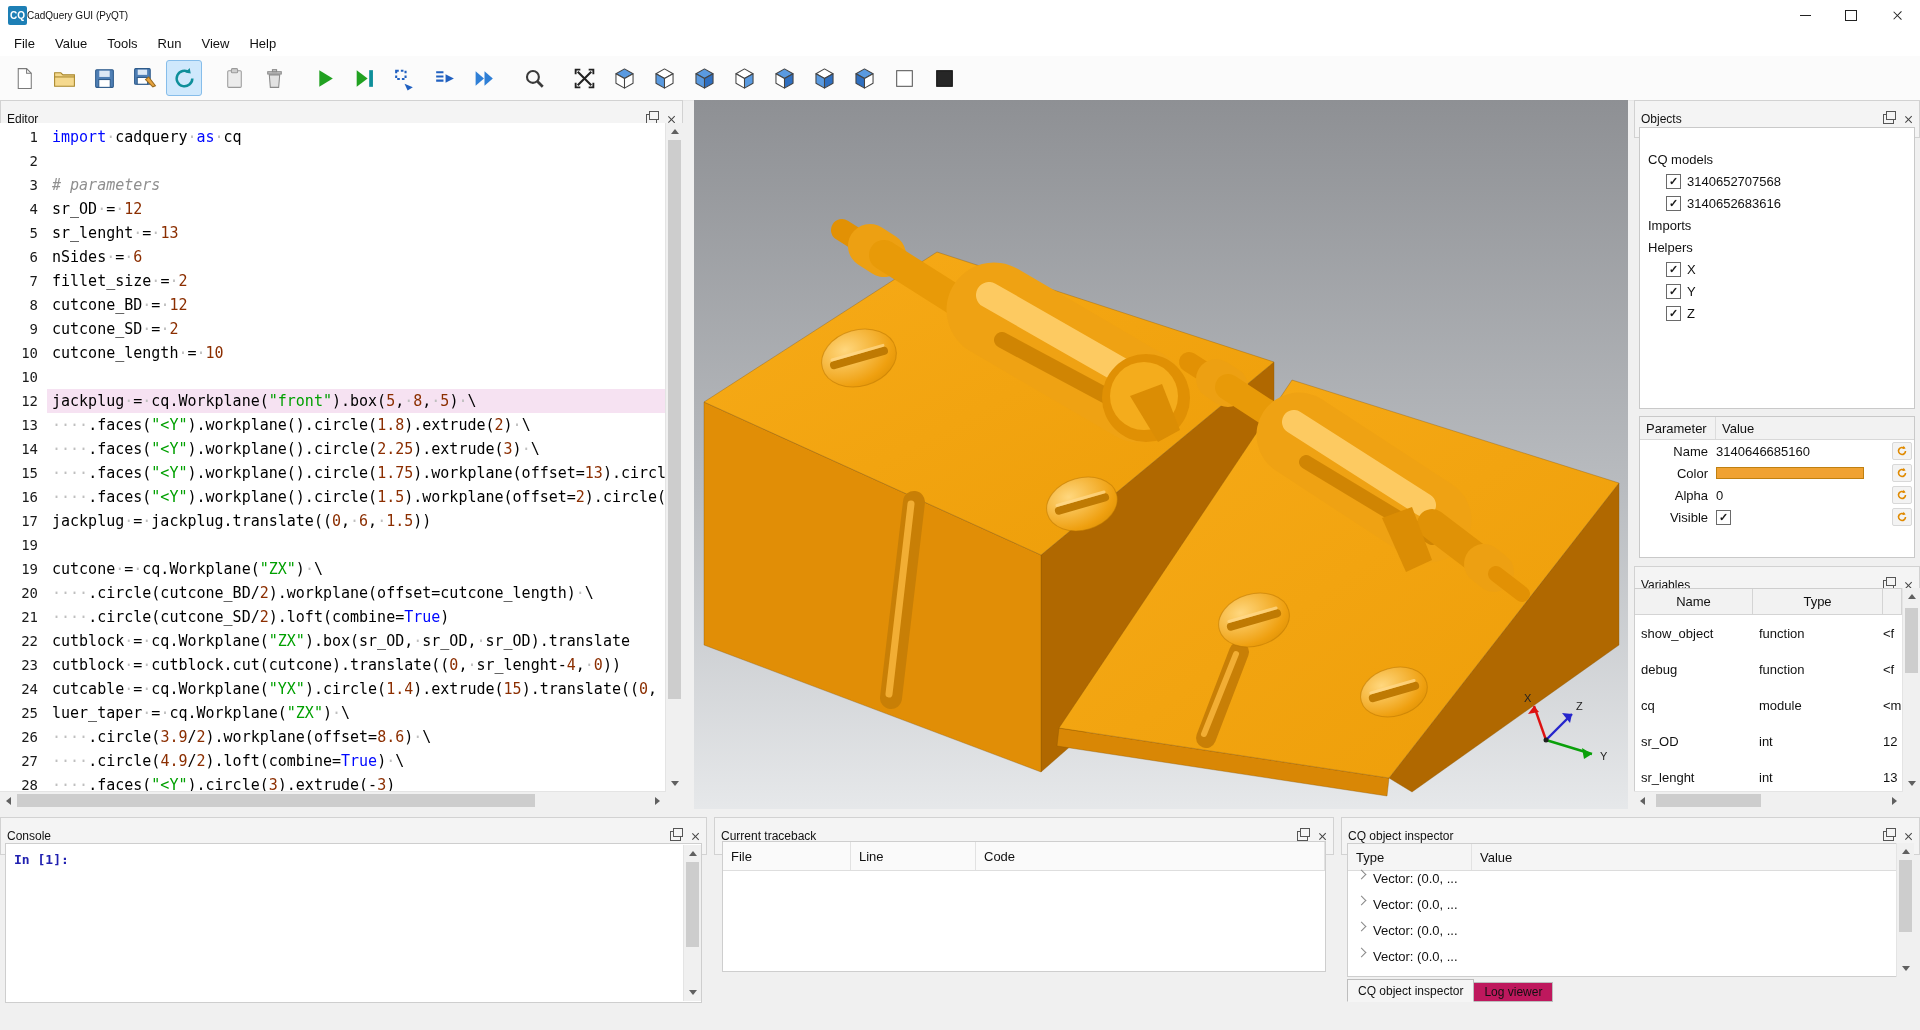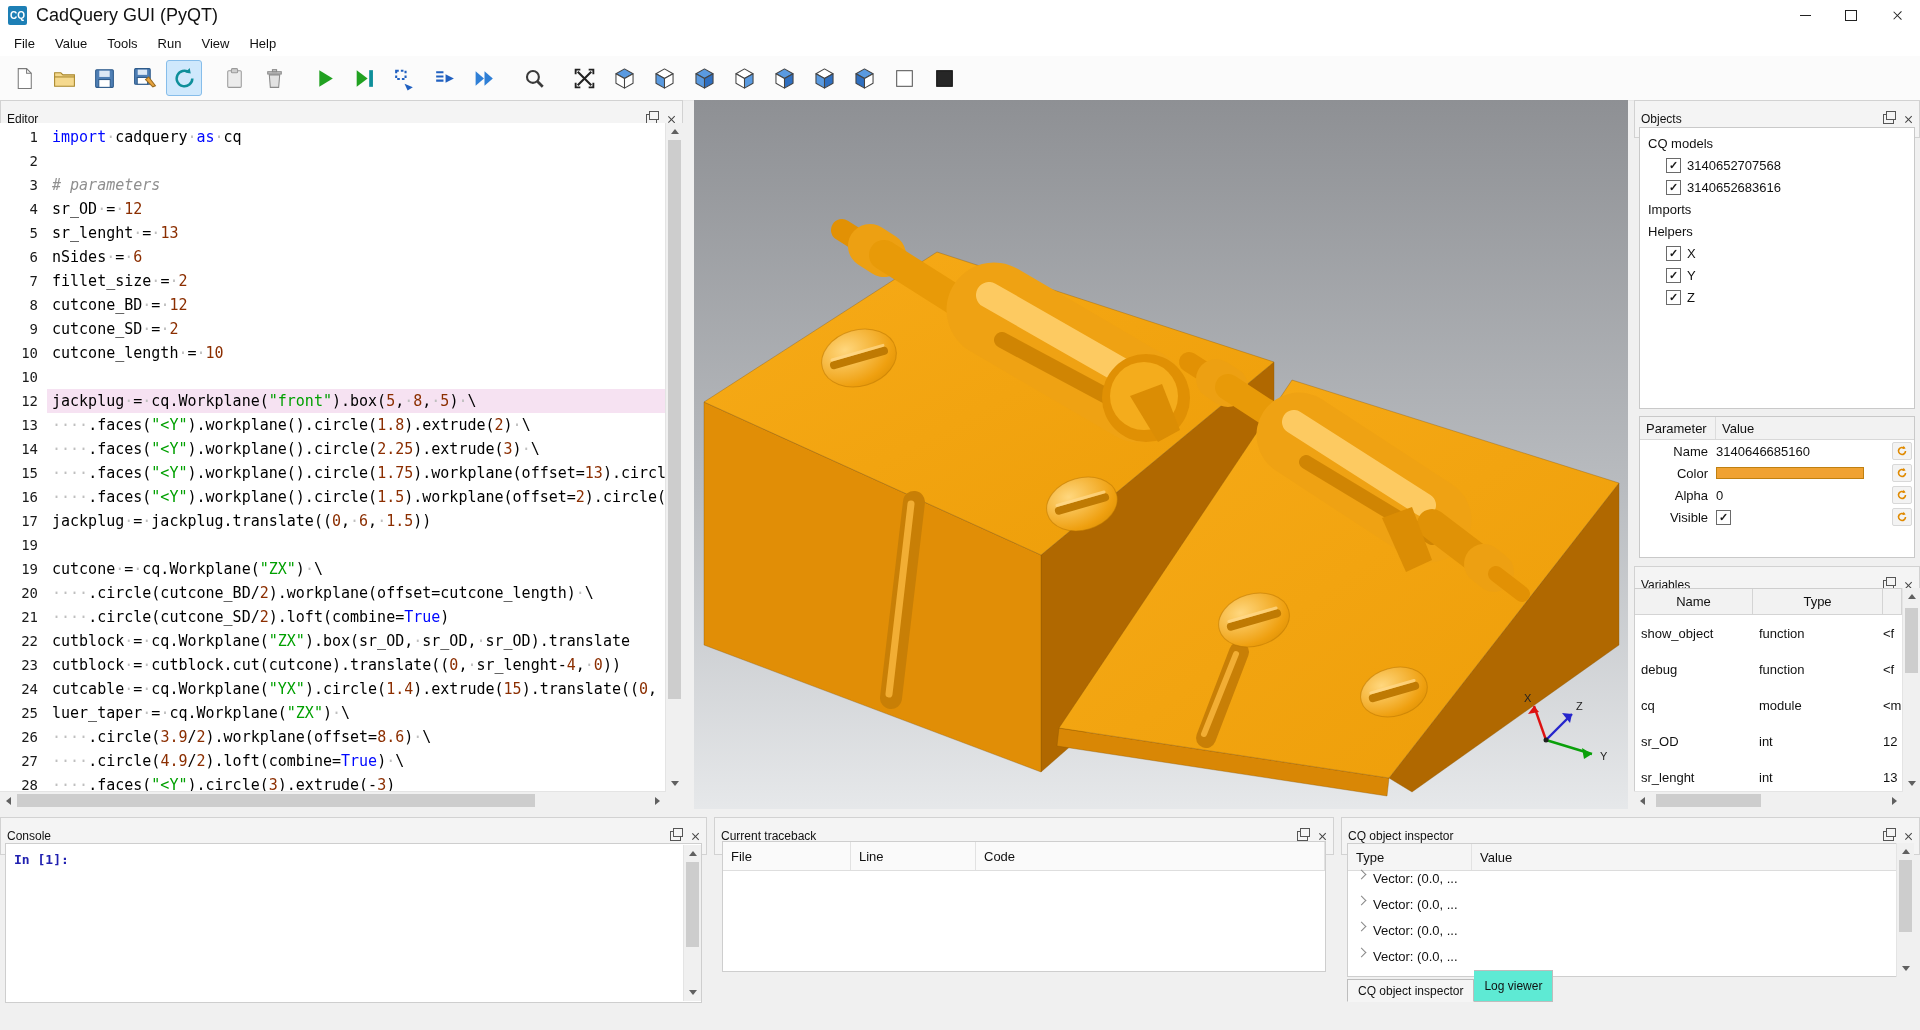--- a/index.html
+++ b/index.html
@@ -3,21 +3,21 @@
 <meta charset="utf-8">
 <style>
   html,body{margin:0;padding:0}
   body{width:1920px;height:1030px;position:relative;overflow:hidden;background:#f0f0f0;
        font-family:"Liberation Sans",sans-serif;font-size:13px;color:#111;-webkit-font-smoothing:antialiased}
 
   
   .titlebar{position:absolute;left:0;top:0;width:100%;height:30px;background:#ffffff;display:flex;align-items:center}
   .logo{width:19px;height:19px;margin-left:8px;background:#1d7fb5;color:#fff;font-size:10px;font-weight:bold;
         display:flex;align-items:center;justify-content:center;border-radius:2px}
-  .title{margin-left:9px;font-size:18px}
+  .title{font-size:10px}
   .win-btns{margin-left:auto;display:flex;height:100%}
   .win-btn{width:46px;height:100%;display:flex;align-items:center;justify-content:center}
   .min-glyph{width:11px;height:1px;background:#222}
   .max-glyph{width:10px;height:9px;border:1px solid #222}
   .x-glyph{position:relative;width:11px;height:11px}
   .x-glyph::before,.x-glyph::after{content:"";position:absolute;left:5px;top:0;width:1.4px;height:11px;background:#222}
   .x-glyph::before{transform:rotate(45deg)}.x-glyph::after{transform:rotate(-45deg)}
 
   
   .menubar{position:absolute;left:0;top:30px;width:100%;height:26px;background:#fff;display:flex;align-items:center;padding-left:4px}
@@ -66,21 +66,21 @@
   .editor-hs{left:0;bottom:0;right:17px}
   .editor-corner{right:0;bottom:0}
 
   
   .viewport{position:absolute;left:694px;top:100px;width:934px;height:709px}
   .viewport svg{display:block;width:100%;height:100%}
 
   
   .objects-dock{left:1634px;top:100px;width:286px;height:463px}
   .tree-box{position:absolute;left:5px;top:27px;right:5px;height:282px;background:#fff;border:1px solid #c9c9c9;
-            box-sizing:border-box;padding-top:4px;overflow:hidden}
+            box-sizing:border-box;padding-top:20px;overflow:hidden}
   .tree-row{display:flex;align-items:center;height:22px;padding-left:8px;gap:6px}
   .tree-row.child{padding-left:26px}
   .cb{width:13px;height:13px;border:1px solid #6a6a6a;background:#fff;flex:none;display:flex;align-items:center;justify-content:center;
       font-size:11px;font-weight:bold;color:#1a1a1a;line-height:1}
   .props-box{position:absolute;left:5px;top:316px;right:5px;bottom:5px;background:#fff;border:1px solid #c9c9c9;box-sizing:border-box;overflow:hidden}
   .props-head{display:flex;height:22px;background:#f2f2f2;border-bottom:1px solid #d8d8d8;align-items:center}
   .props-head span{padding-left:6px}
   .props-head .c1{width:76px;box-sizing:border-box;border-right:1px solid #dcdcdc;height:100%;display:flex;align-items:center}
   .prop-row{display:flex;align-items:center;height:22px}
   .prop-label{width:76px;flex:none;text-align:right;padding-right:8px;box-sizing:border-box}
@@ -120,21 +120,21 @@
   .insp-head{display:flex;height:26px;background:#f5f5f5;border-bottom:1px solid #dcdcdc}
   .insp-head div{display:flex;align-items:center;padding-left:8px;border-right:1px solid #e2e2e2;box-sizing:border-box}
   .ih-1{width:124px}.ih-2{flex:1}
   .insp-row{display:flex;height:26px}
   .chev{width:6px;height:6px;border-right:1.5px solid #888;border-bottom:1.5px solid #888;transform:rotate(-45deg);
         margin:0 8px 0 10px;flex:none}
   .insp-vs{position:absolute;right:6px;top:26px;height:134px}
   .insp-tabs{position:absolute;left:6px;top:162px;height:23px;display:flex;align-items:flex-end}
   .tab{height:22px;display:flex;align-items:center;padding:0 10px;font-size:12px;border:1px solid #bdbdbd;box-sizing:border-box}
   .tab.active{background:#f5f5f5;border-bottom:1px solid #f5f5f5;height:23px}
-  .tab.inactive{background:#5eead4;height:32px;border-left:none}
+  .tab.inactive{background:#be185d;height:20px;border-left:none}
 </style>
 </head>
 <body>
 
 <div class="titlebar">
   <div class="logo">CQ</div>
   <div class="title">CadQuery GUI (PyQT)</div>
   <div class="win-btns">
     <div class="win-btn">
         <span class="min-glyph"></span>

